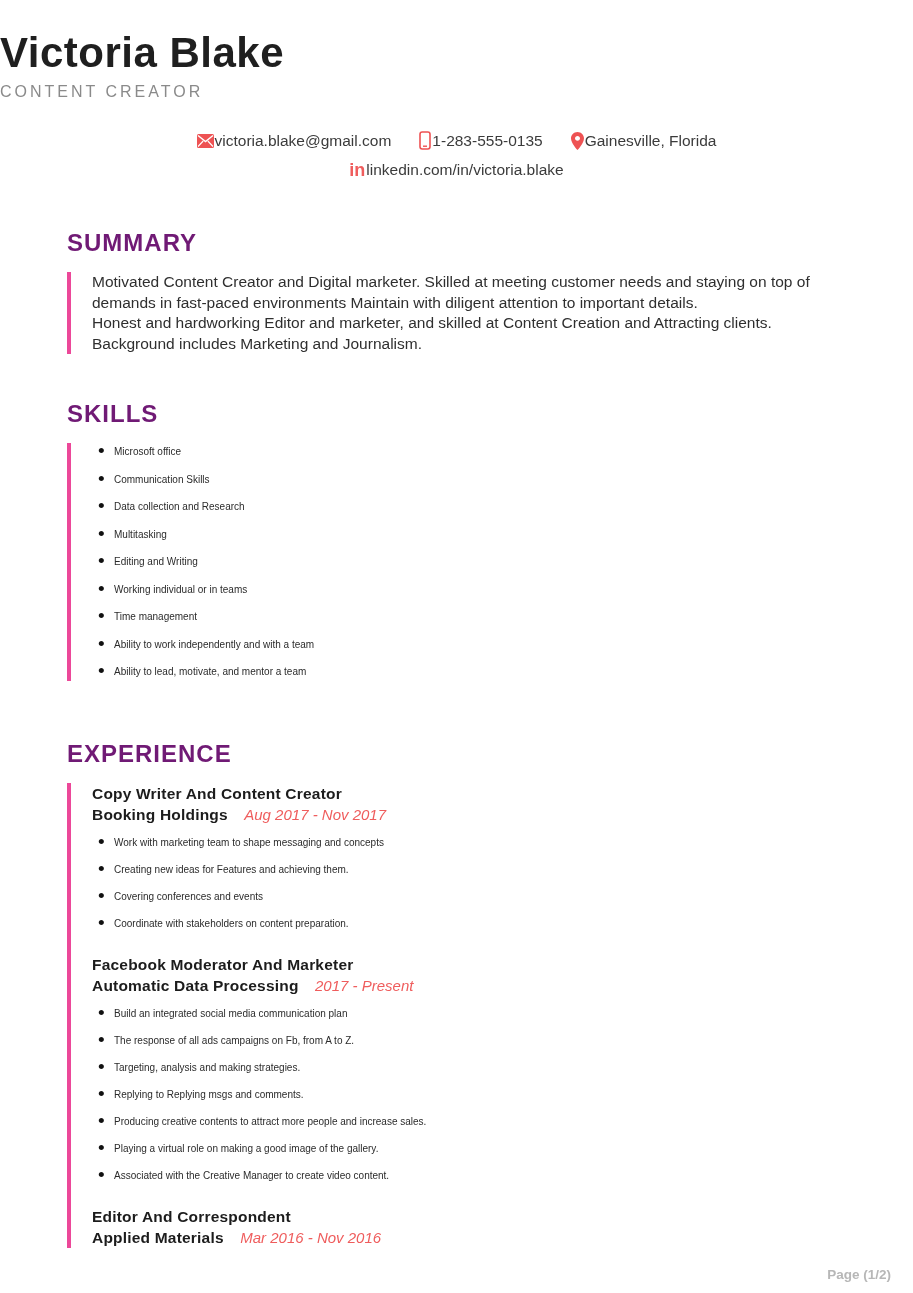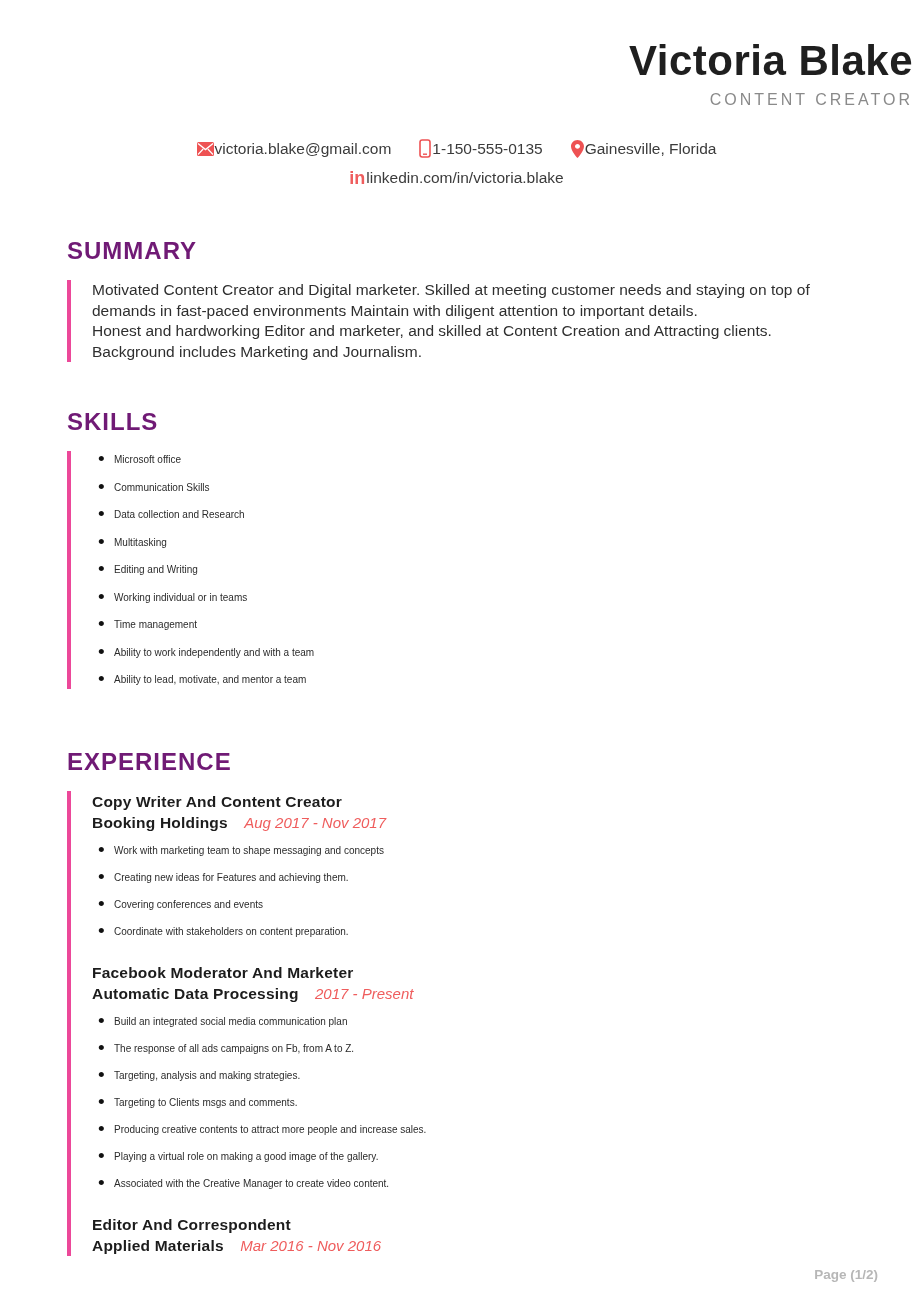--- a/index.html
+++ b/index.html
@@ -7,21 +7,21 @@
   body {
     font-family: "Liberation Sans", sans-serif;
     background: #ffffff;
     color: #2f2f2f;
     position: relative;
     overflow: hidden;
   }
   .page { width: 913px; height: 1293px; position: relative; }
 
   
-  .header { text-align: right; padding-top: 36px; }
+  .header { text-align: left; padding-top: 28px; }
   .name {
     font-size: 42px;
     font-weight: 700;
     color: #1f1f1f;
     letter-spacing: 0.5px;
     line-height: 1.2;
   }
   .job-heading {
     margin-top: 5px;
     font-size: 16px;
@@ -115,21 +115,21 @@
     font-size: 15px;
     font-style: italic;
     color: #ef5d5d;
     margin-left: 12px;
   }
   .xp-job ul.bullets { margin-top: 3px; }
 
   
   .page-footer {
     position: absolute;
-    right: 35px;
+    right: 22px;
     bottom: 11px;
     font-size: 13.5px;
     font-weight: 700;
     color: #b7b7b7;
   }
 </style>
 </head>
 <body>
 
 <div class="page">
@@ -149,21 +149,21 @@
         </span>
         <span>victoria.blake@gmail.com</span>
       </div>
       <div class="contact-item">
         <span class="cicon">
           <svg width="12" height="19" viewBox="0 0 12 19">
             <rect x="1" y="1" width="10" height="17" rx="2.2" fill="none" stroke="#ee5253" stroke-width="1.6"></rect>
             <line x1="4" y1="15.2" x2="8" y2="15.2" stroke="#ee5253" stroke-width="1.4"></line>
           </svg>
         </span>
-        <span>1-150-555-0135</span>
+        <span>1-283-555-0135</span>
       </div>
       <div class="contact-item">
         <span class="cicon">
           <svg width="13" height="18" viewBox="0 0 13 18">
             <path d="M6.5 0 C2.9 0 0 2.9 0 6.4 C0 11 6.5 18 6.5 18 C6.5 18 13 11 13 6.4 C13 2.9 10.1 0 6.5 0 Z M6.5 8.8 C5.1 8.8 4 7.7 4 6.3 C4 5 5.1 3.9 6.5 3.9 C7.9 3.9 9 5 9 6.3 C9 7.7 7.9 8.8 6.5 8.8 Z" fill="#ee5253"></path>
           </svg>
         </span>
         <span>Gainesville, Florida</span>
       </div>
     </div>
@@ -222,21 +222,21 @@
       <div class="xp-job">
         <div class="xp-title">Facebook Moderator And Marketer</div>
         <div class="xp-meta">
           <span class="xp-company">Automatic Data Processing</span>
           <span class="xp-dates">2017 - Present</span>
         </div>
         <ul class="bullets">
           <li>Build an integrated social media communication plan</li>
           <li>The response of all ads campaigns on Fb,  from A to Z.</li>
           <li>Targeting, analysis and making strategies.</li>
-          <li>Targeting to Clients msgs and comments.</li>
+          <li>Replying to Replying msgs and comments.</li>
           <li>Producing creative contents to attract more people and increase sales.</li>
           <li>Playing a virtual role on making a good image of the gallery.</li>
           <li>Associated with the Creative Manager to create video content.</li>
         </ul>
       </div>
 
       <div class="xp-job">
         <div class="xp-title">Editor And Correspondent</div>
         <div class="xp-meta">
           <span class="xp-company">Applied Materials</span>

